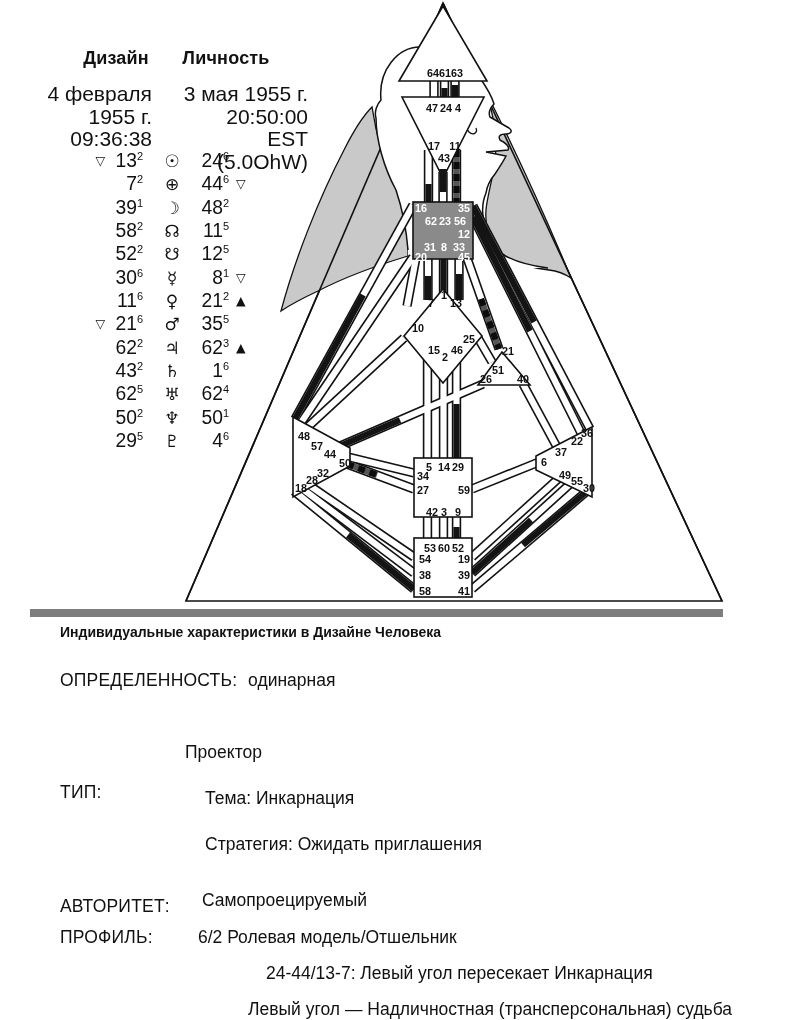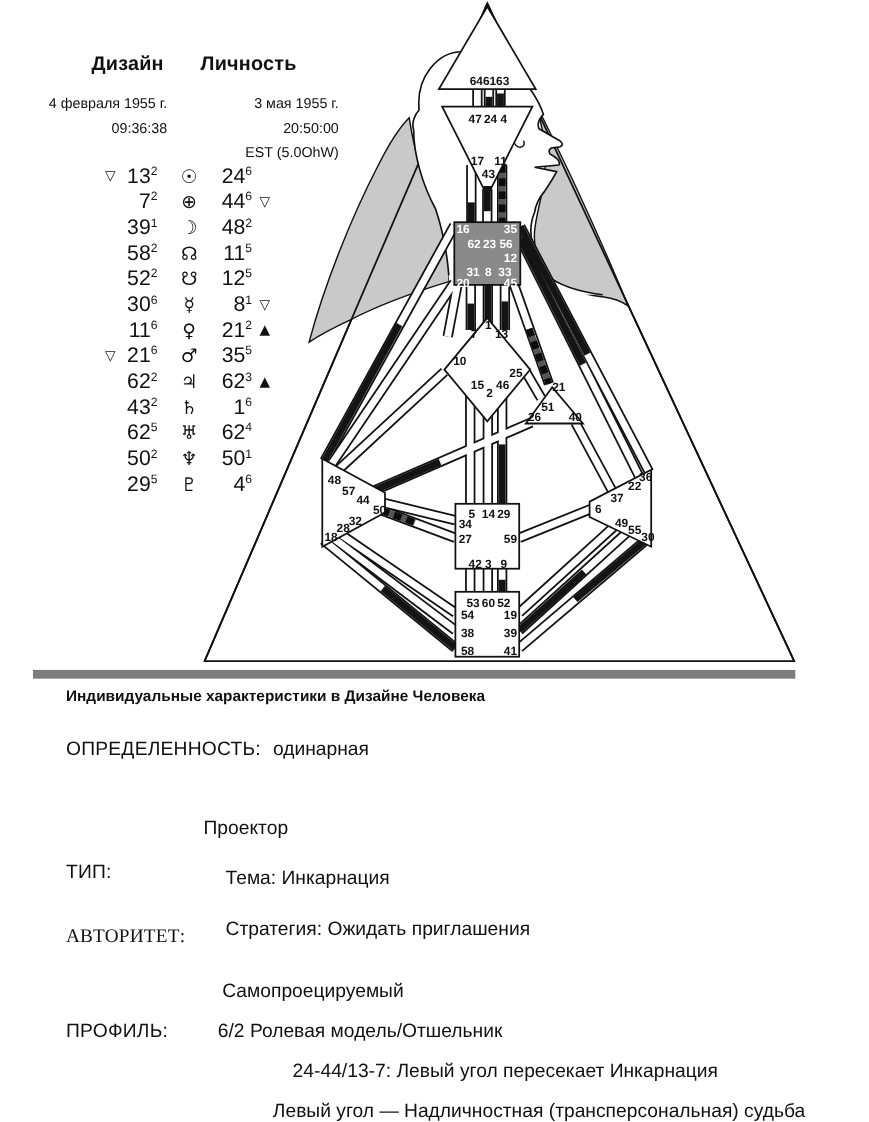--- a/index.html
+++ b/index.html
@@ -1,21 +1,21 @@
 <!DOCTYPE html>
 <html><head>
 <meta charset="utf-8">
 <style>
   html,body{margin:0;padding:0;background:#fff;}
   body{width:790px;height:1020px;position:relative;overflow:hidden;
        font-family:"Liberation Sans",sans-serif;color:#111;}
   .abs{position:absolute;}
   
   .col-head{font-size:18px;letter-spacing:.2px;font-weight:bold;}
-  .dateblock{font-size:13px;line-height:22.5px;}
+  .dateblock{font-size:21px;line-height:22.5px;}
   #planet-rows{position:absolute;left:79px;top:150px;}
   .prow{display:flex;align-items:baseline;height:23.35px;font-size:19.3px;}
   .prow .pre{width:26px;text-align:right;}
   .prow .dnum{width:32px;text-align:right;}
   .prow .dsup{width:10px;}
   .prow .planet{width:26px;margin-left:12px;text-align:center;
                 font-family:"DejaVu Sans",sans-serif;font-size:17px;}
   .prow .pnum{width:38px;text-align:right;}
   .prow .psup{width:10px;}
   .prow .post{width:22px;padding-left:3px;}
@@ -375,19 +375,19 @@
 <div class="abs rpt" style="left:60px;top:670px;">
   <span class="lbl">ОПРЕДЕЛЕННОСТЬ:</span>
   <span style="margin-left:6px;">одинарная</span>
 </div>
 
 <div class="abs rpt lbl" style="left:60px;top:782px;">ТИП:</div>
 <div class="abs rpt" style="left:185px;top:742px;">Проектор</div>
 <div class="abs rpt" style="left:205px;top:788px;">Тема: Инкарнация</div>
 <div class="abs rpt" style="left:205px;top:834px;">Стратегия: Ожидать приглашения</div>
 
-<div class="abs rpt lbl" style="left:60px;top:840px;font-family:Liberation Serif, serif;">АВТОРИТЕТ:</div>
+<div class="abs rpt lbl" style="left:60px;top:896px;">АВТОРИТЕТ:</div>
 <div class="abs rpt" style="left:202px;top:890px;">Самопроецируемый</div>
 
 <div class="abs rpt lbl" style="left:60px;top:927px;">ПРОФИЛЬ:</div>
 <div class="abs rpt" style="left:198px;top:927px;">6/2 Ролевая модель/Отшельник</div>
 <div class="abs rpt" style="left:230px;top:963px;margin-left:36px;">24-44/13-7: Левый угол пересекает Инкарнация</div>
 <div class="abs rpt" style="left:248px;top:999px;">Левый угол — Надличностная (трансперсональная) судьба</div>
 
 </body></html>

